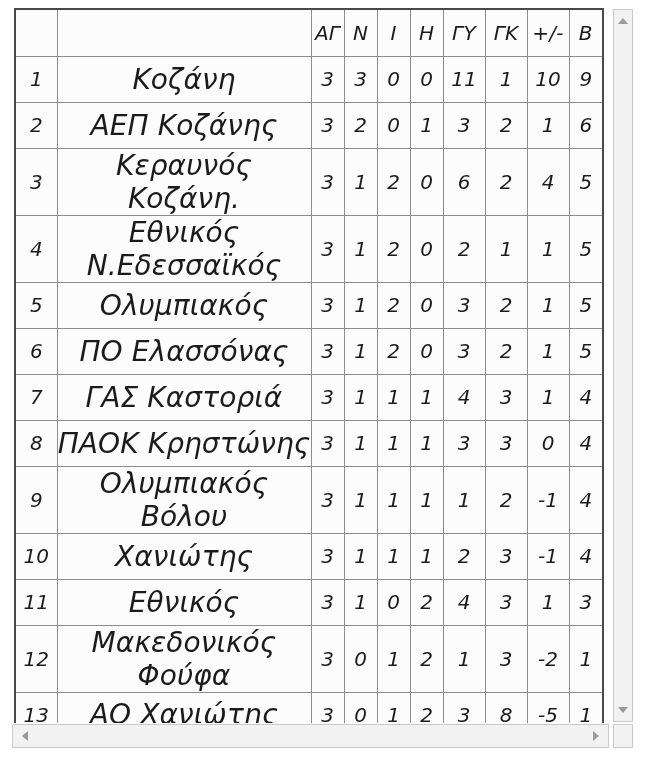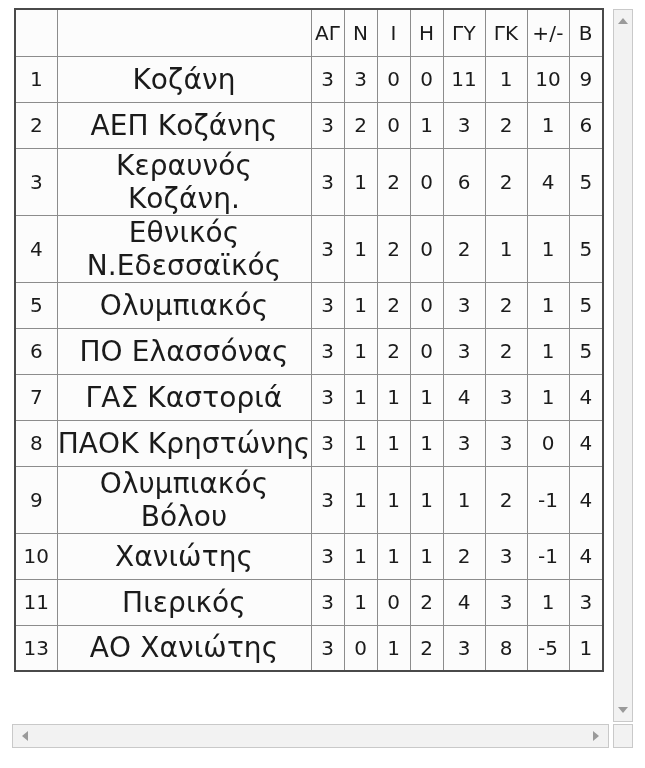--- a/index.html
+++ b/index.html
@@ -26,20 +26,21 @@
     overflow: hidden;
     background: #ffffff;
   }
 
   table.standings {
     border-collapse: collapse;
     table-layout: fixed;
     width: 508px;
     background: #a3a3a3;
     border: 2px solid #4a4a4a;
+    font-style: italic;
   }
   table.standings td, table.standings th {
     border: 1px solid #8c8c8c;
     background: #fcfcfc;
     color: #1b1b1b;
     padding: 0;
     text-align: center;
     vertical-align: middle;
     font-weight: normal;
   }
@@ -310,29 +311,41 @@
           <td class="stat">1</td>
           <td class="stat">1</td>
           <td class="stat">1</td>
           <td class="stat">2</td>
           <td class="stat">3</td>
           <td class="stat">-1</td>
           <td class="pts">4</td>
         </tr>
         <tr>
           <td class="rank">11</td>
-          <td class="team">Πιερικός</td>
+          <td class="team">Εθνικός</td>
           <td class="stat">3</td>
           <td class="stat">1</td>
           <td class="stat">0</td>
           <td class="stat">2</td>
           <td class="stat">4</td>
           <td class="stat">3</td>
           <td class="stat">1</td>
           <td class="pts">3</td>
+        </tr>
+        <tr>
+          <td class="rank">12</td>
+          <td class="team">Μακεδονικός Φούφα</td>
+          <td class="stat">3</td>
+          <td class="stat">0</td>
+          <td class="stat">1</td>
+          <td class="stat">2</td>
+          <td class="stat">1</td>
+          <td class="stat">3</td>
+          <td class="stat">-2</td>
+          <td class="pts">1</td>
         </tr>
         <tr>
           <td class="rank">13</td>
           <td class="team">ΑΟ Χανιώτης</td>
           <td class="stat">3</td>
           <td class="stat">0</td>
           <td class="stat">1</td>
           <td class="stat">2</td>
           <td class="stat">3</td>
           <td class="stat">8</td>

